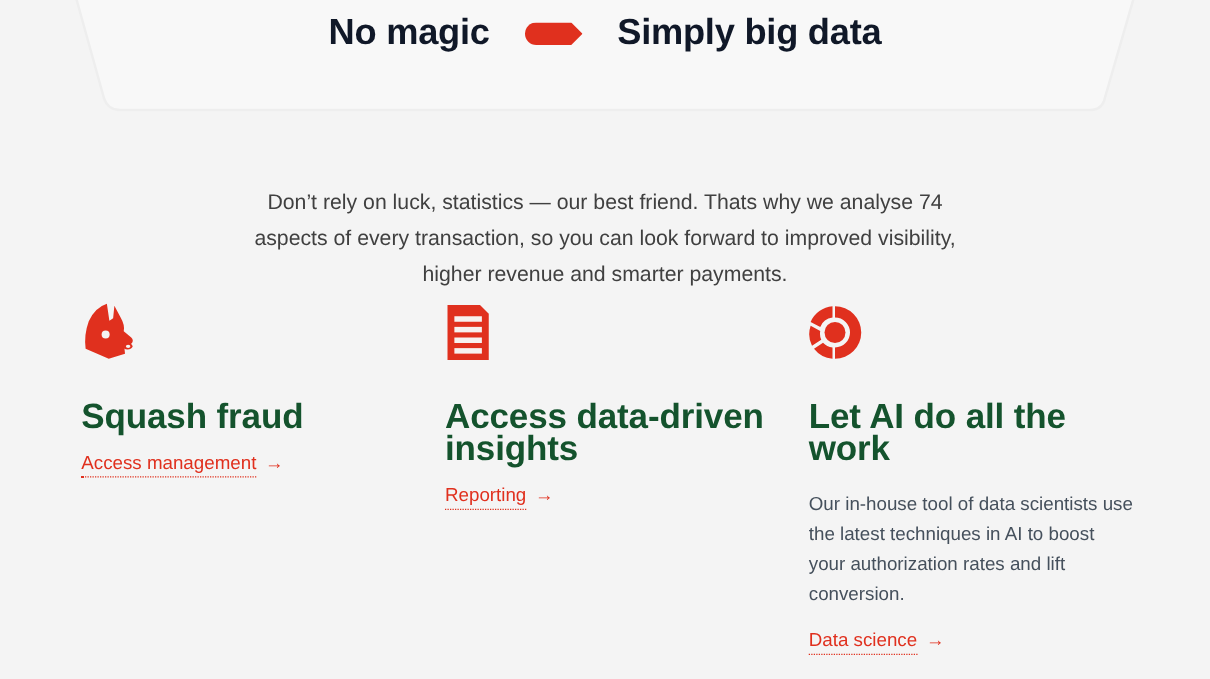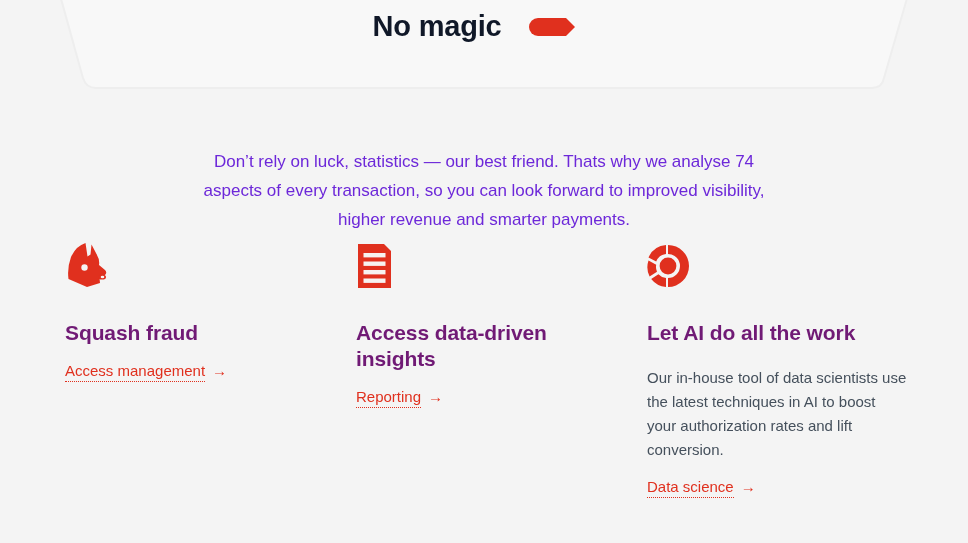--- a/index.html
+++ b/index.html
@@ -57,21 +57,21 @@
 
   
   .intro {
     position: absolute;
     top: 130px;
     left: 184px;
     width: 600px;
     text-align: center;
     font-size: 17px;
     line-height: 29px;
-    color: #6d28d9;
+    color: #404040;
   }
 
   
   .cols {
     position: absolute;
     top: 242px;
     left: 65px;
     width: 870px;
     display: flex;
     align-items: flex-start;
@@ -82,23 +82,23 @@
   }
   .col:last-child {
     margin-right: 0;
   }
   .col-icon {
     height: 52px;
     display: flex;
     align-items: flex-start;
   }
   .col-title {
-    font-size: 21px;
+    font-size: 28px;
     font-weight: bold;
-    color: #701a75;
+    color: #14532d;
     line-height: 26px;
     margin-top: 26px;
     letter-spacing: -0.1px;
   }
   .col-body {
     font-size: 15px;
     line-height: 24px;
     color: #45505c;
     margin-top: 20px;
   }
@@ -133,20 +133,21 @@
 
 <div class="headline-row">
   <span class="headline-text">No magic</span>
 
   <span class="headline-sep">
     <svg width="46" height="18" viewBox="0 0 46 18" xmlns="http://www.w3.org/2000/svg">
       <path d="M 9 0 L 37 0 L 46 9 L 37 18 L 9 18 A 9 9 0 0 1 9 0 Z" fill="#e0301e"></path>
     </svg>
   </span>
 
+  <span class="headline-text">Simply big data</span>
 </div>
 
 <p class="intro">Don’t rely on luck, statistics — our best friend. Thats why we analyse 74 aspects of every transaction, so you can look forward to improved visibility, higher revenue and smarter payments.</p>
 
 <div class="cols">
 
   <div class="col col-1">
     <div class="col-icon">
       <svg width="44" height="48" viewBox="0 0 44 48" xmlns="http://www.w3.org/2000/svg">
         <path d="M20.5 1 L22.5 14.5 L25.5 12.5 L26.5 2.5 L31.5 12 Q35 18 34 23

